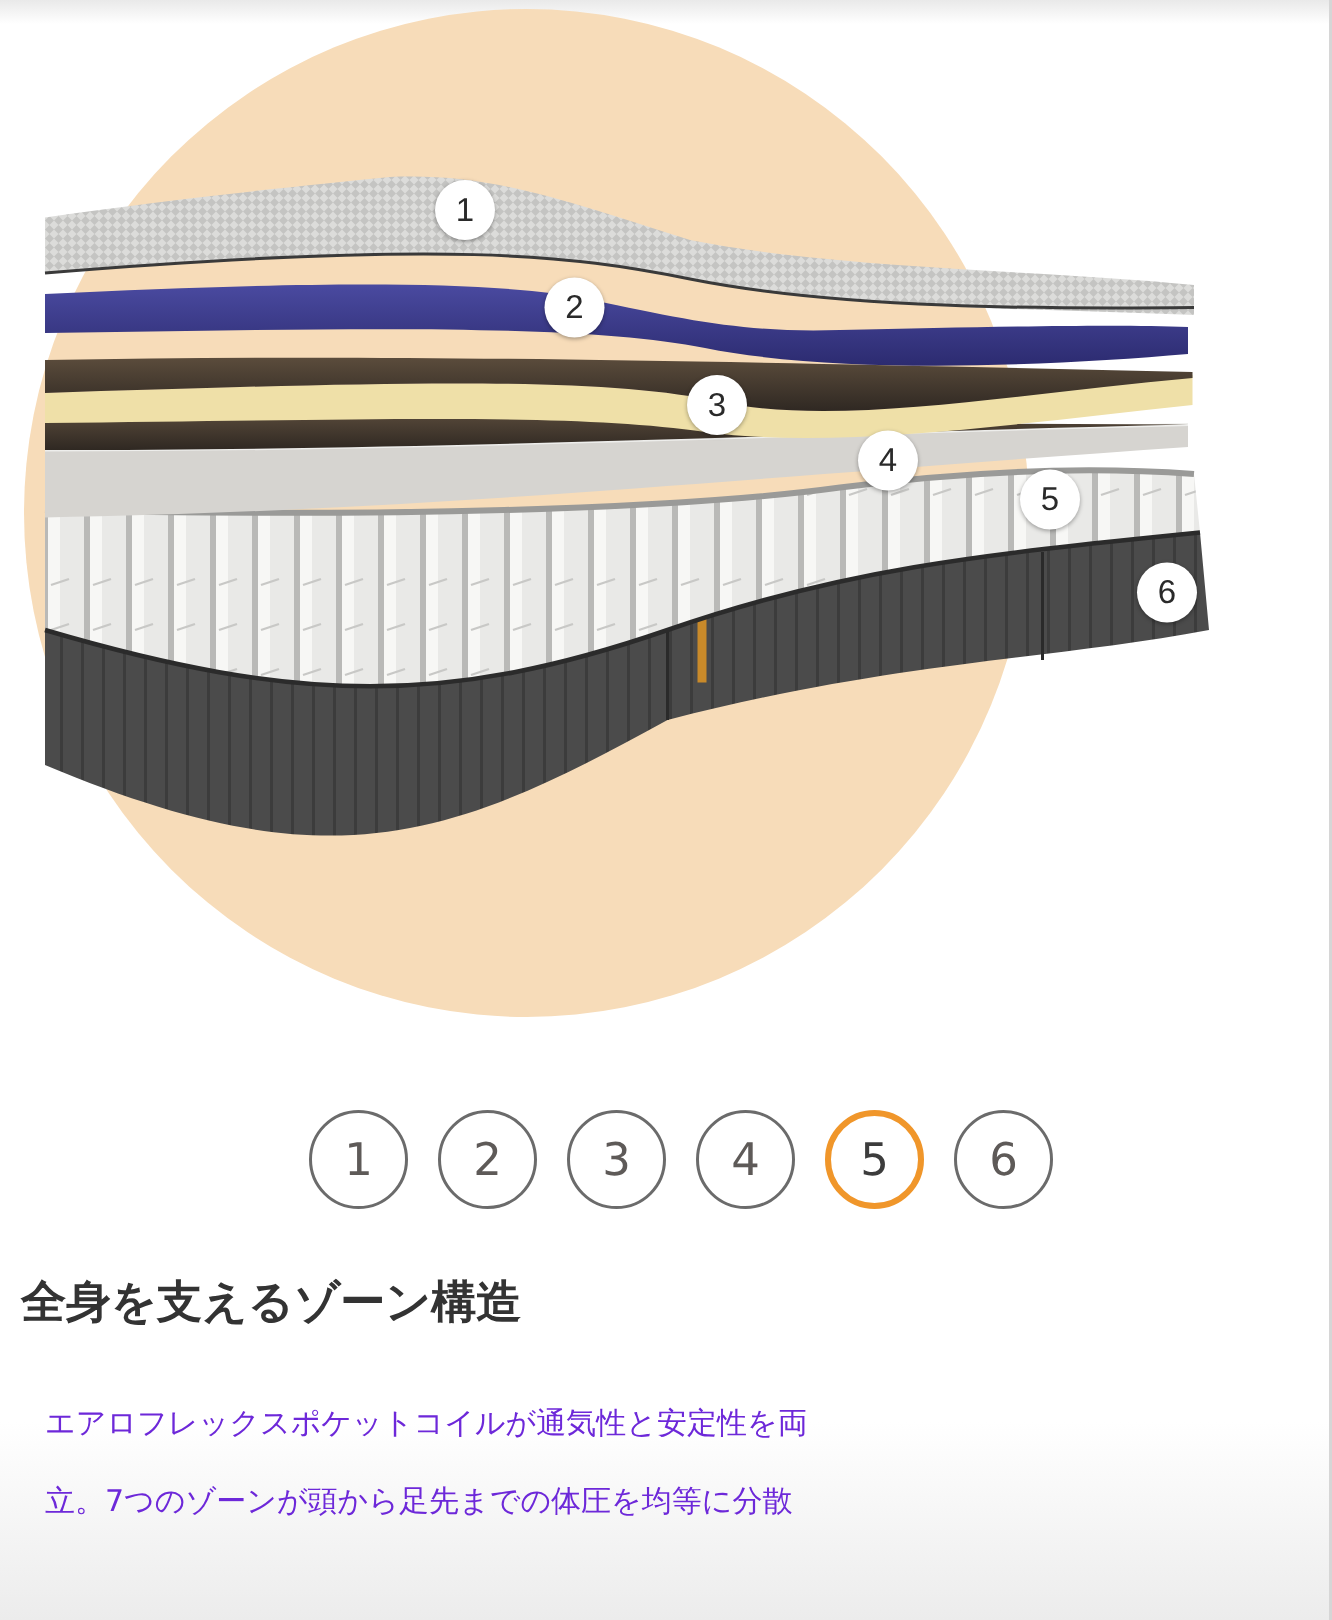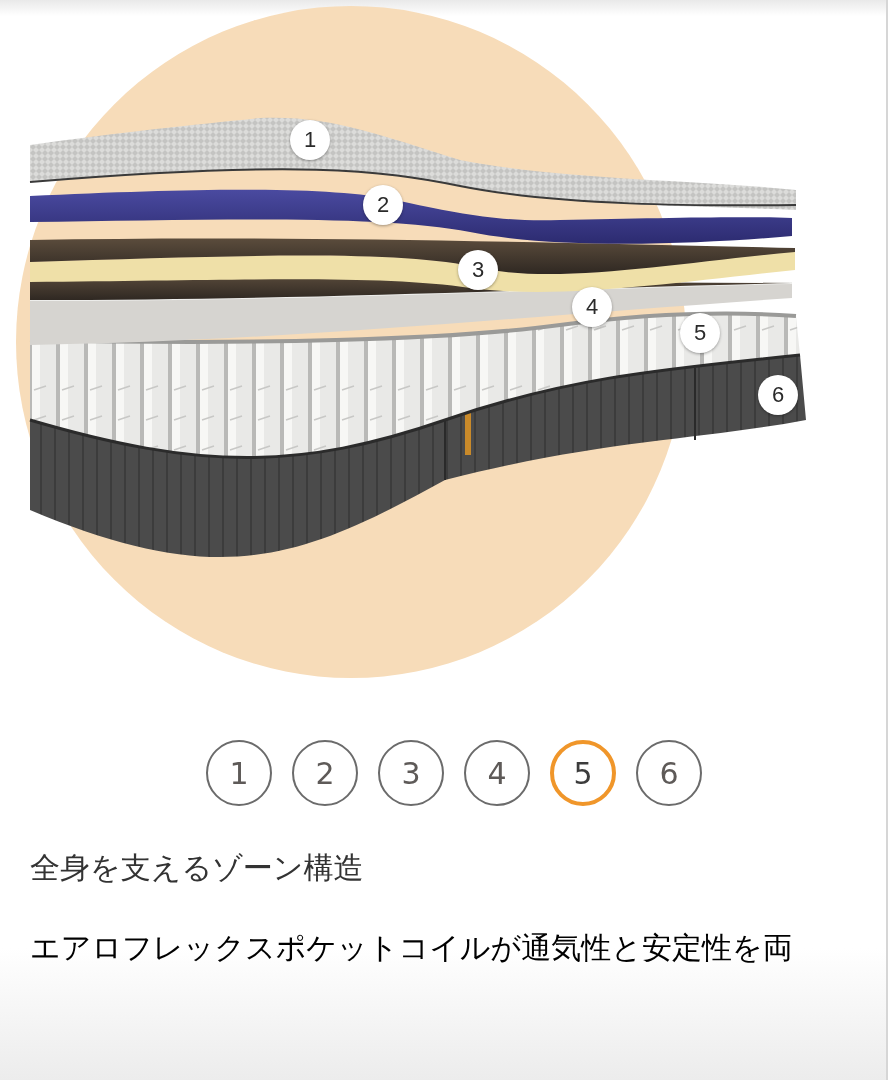--- a/index.html
+++ b/index.html
@@ -47,26 +47,26 @@
     font-family: "DejaVu Sans", sans-serif; font-size: 30px; color: #5e5a58;
     cursor: pointer;
   }
   .step.active { border: 4px solid #f0962a; color: #3c3c3c; }
 
   .caption {
     position: absolute; left: 0; top: 840px; width: 888px; height: 240px;
     background: linear-gradient(#ffffff 0%, #ffffff 45%, #ececec 100%);
   }
   .title {
-    position: absolute; left: 30px; top: 848px;
-    font-size: 30px; font-weight: normal; color: #333333; letter-spacing: 0px;
+    position: absolute; left: 14px; top: 848px;
+    font-size: 30px; font-weight: bold; color: #333333; letter-spacing: 0px;
   }
   .body {
     position: absolute; left: 30px; top: 922px; width: 840px;
-    font-size: 30px; line-height: 52px; color: #000000;
+    font-size: 20px; line-height: 52px; color: #6d28d9;
   }
   .body span { display: block; white-space: nowrap; }
 </style>
 </head>
 <body>
 
 <div class="top-shade"></div>
 
 <div class="hero">
   <div class="peach-circle"></div>
@@ -136,15 +136,16 @@
     <div class="step">4</div>
     <div class="step active">5</div>
     <div class="step">6</div>
   </div>
 </div>
 
 <div class="caption"></div>
 <div class="title">全身を支えるゾーン構造</div>
 <div class="body">
   <span>エアロフレックスポケットコイルが通気性と安定性を両</span>
+  <span>立。7つのゾーンが頭から足先までの体圧を均等に分散</span>
 </div>
 
 <div class="right-edge"></div>
 
 </body></html>

